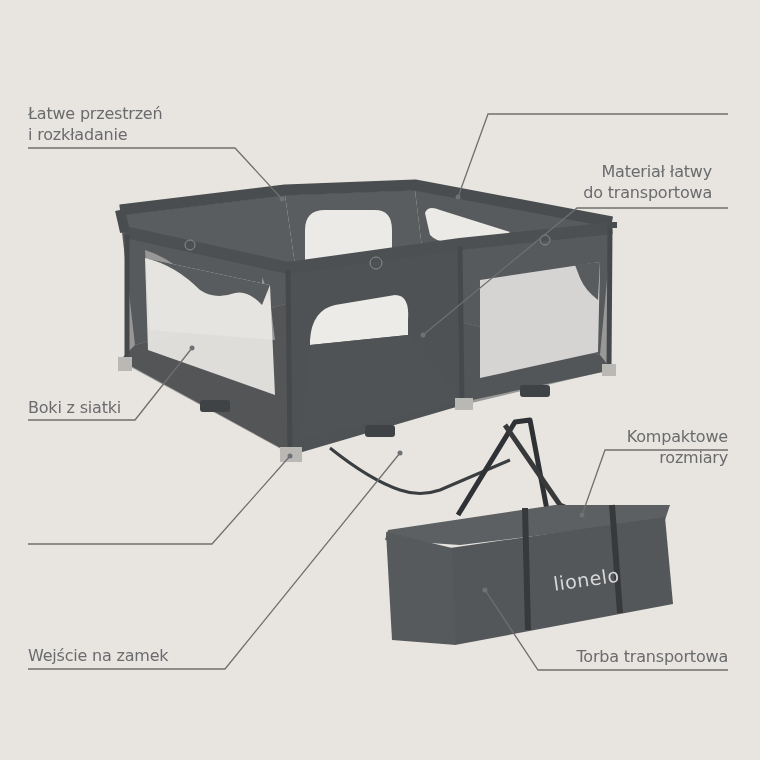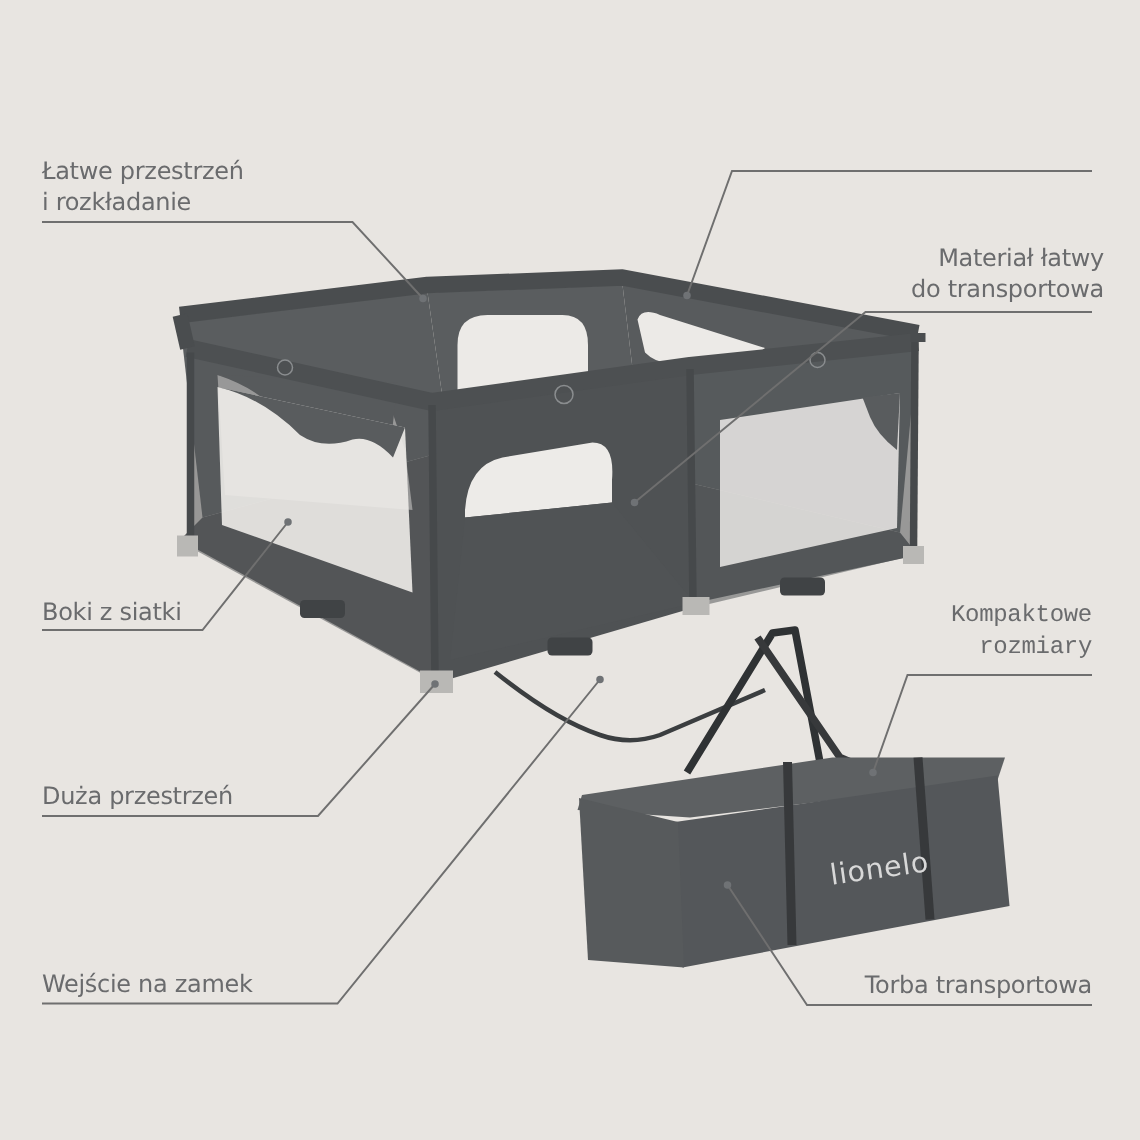--- a/index.html
+++ b/index.html
@@ -132,32 +132,29 @@
 
   <div class="brand" style="left:552px; top:573px;">lionelo</div>
 
   <div class="label" style="left:28px; top:103px;">
     <span class="line">Łatwe przestrzeń</span>
     <span class="line">i rozkładanie</span>
   </div>
   <div class="label" style="left:28px; top:397px;">
     <span class="line">Boki z siatki</span>
   </div>
-  <div class="label" style="left:28px; top:520px;">
-    <span class="line">Duża przestrzeń</span>
-  </div>
   <div class="label" style="left:28px; top:645px;">
     <span class="line">Wejście na zamek</span>
   </div>
 
-  <div class="label right" style="right:24px; top:161px;margin-left:36px;">
+  <div class="label right" style="right:48px; top:161px;margin-left:36px;">
     <span class="line">Materiał łatwy</span>
     <span class="line">do transportowa</span>
   </div>
-  <div class="label right" style="right:32px; top:400px;font-family:Liberation Mono, monospace;">
+  <div class="label right" style="right:32px; top:426px;">
     <span class="line">Kompaktowe</span>
     <span class="line">rozmiary</span>
   </div>
   <div class="label right" style="right:32px; top:646px;">
     <span class="line">Torba transportowa</span>
   </div>
 
 </div>
 
 </body></html>

